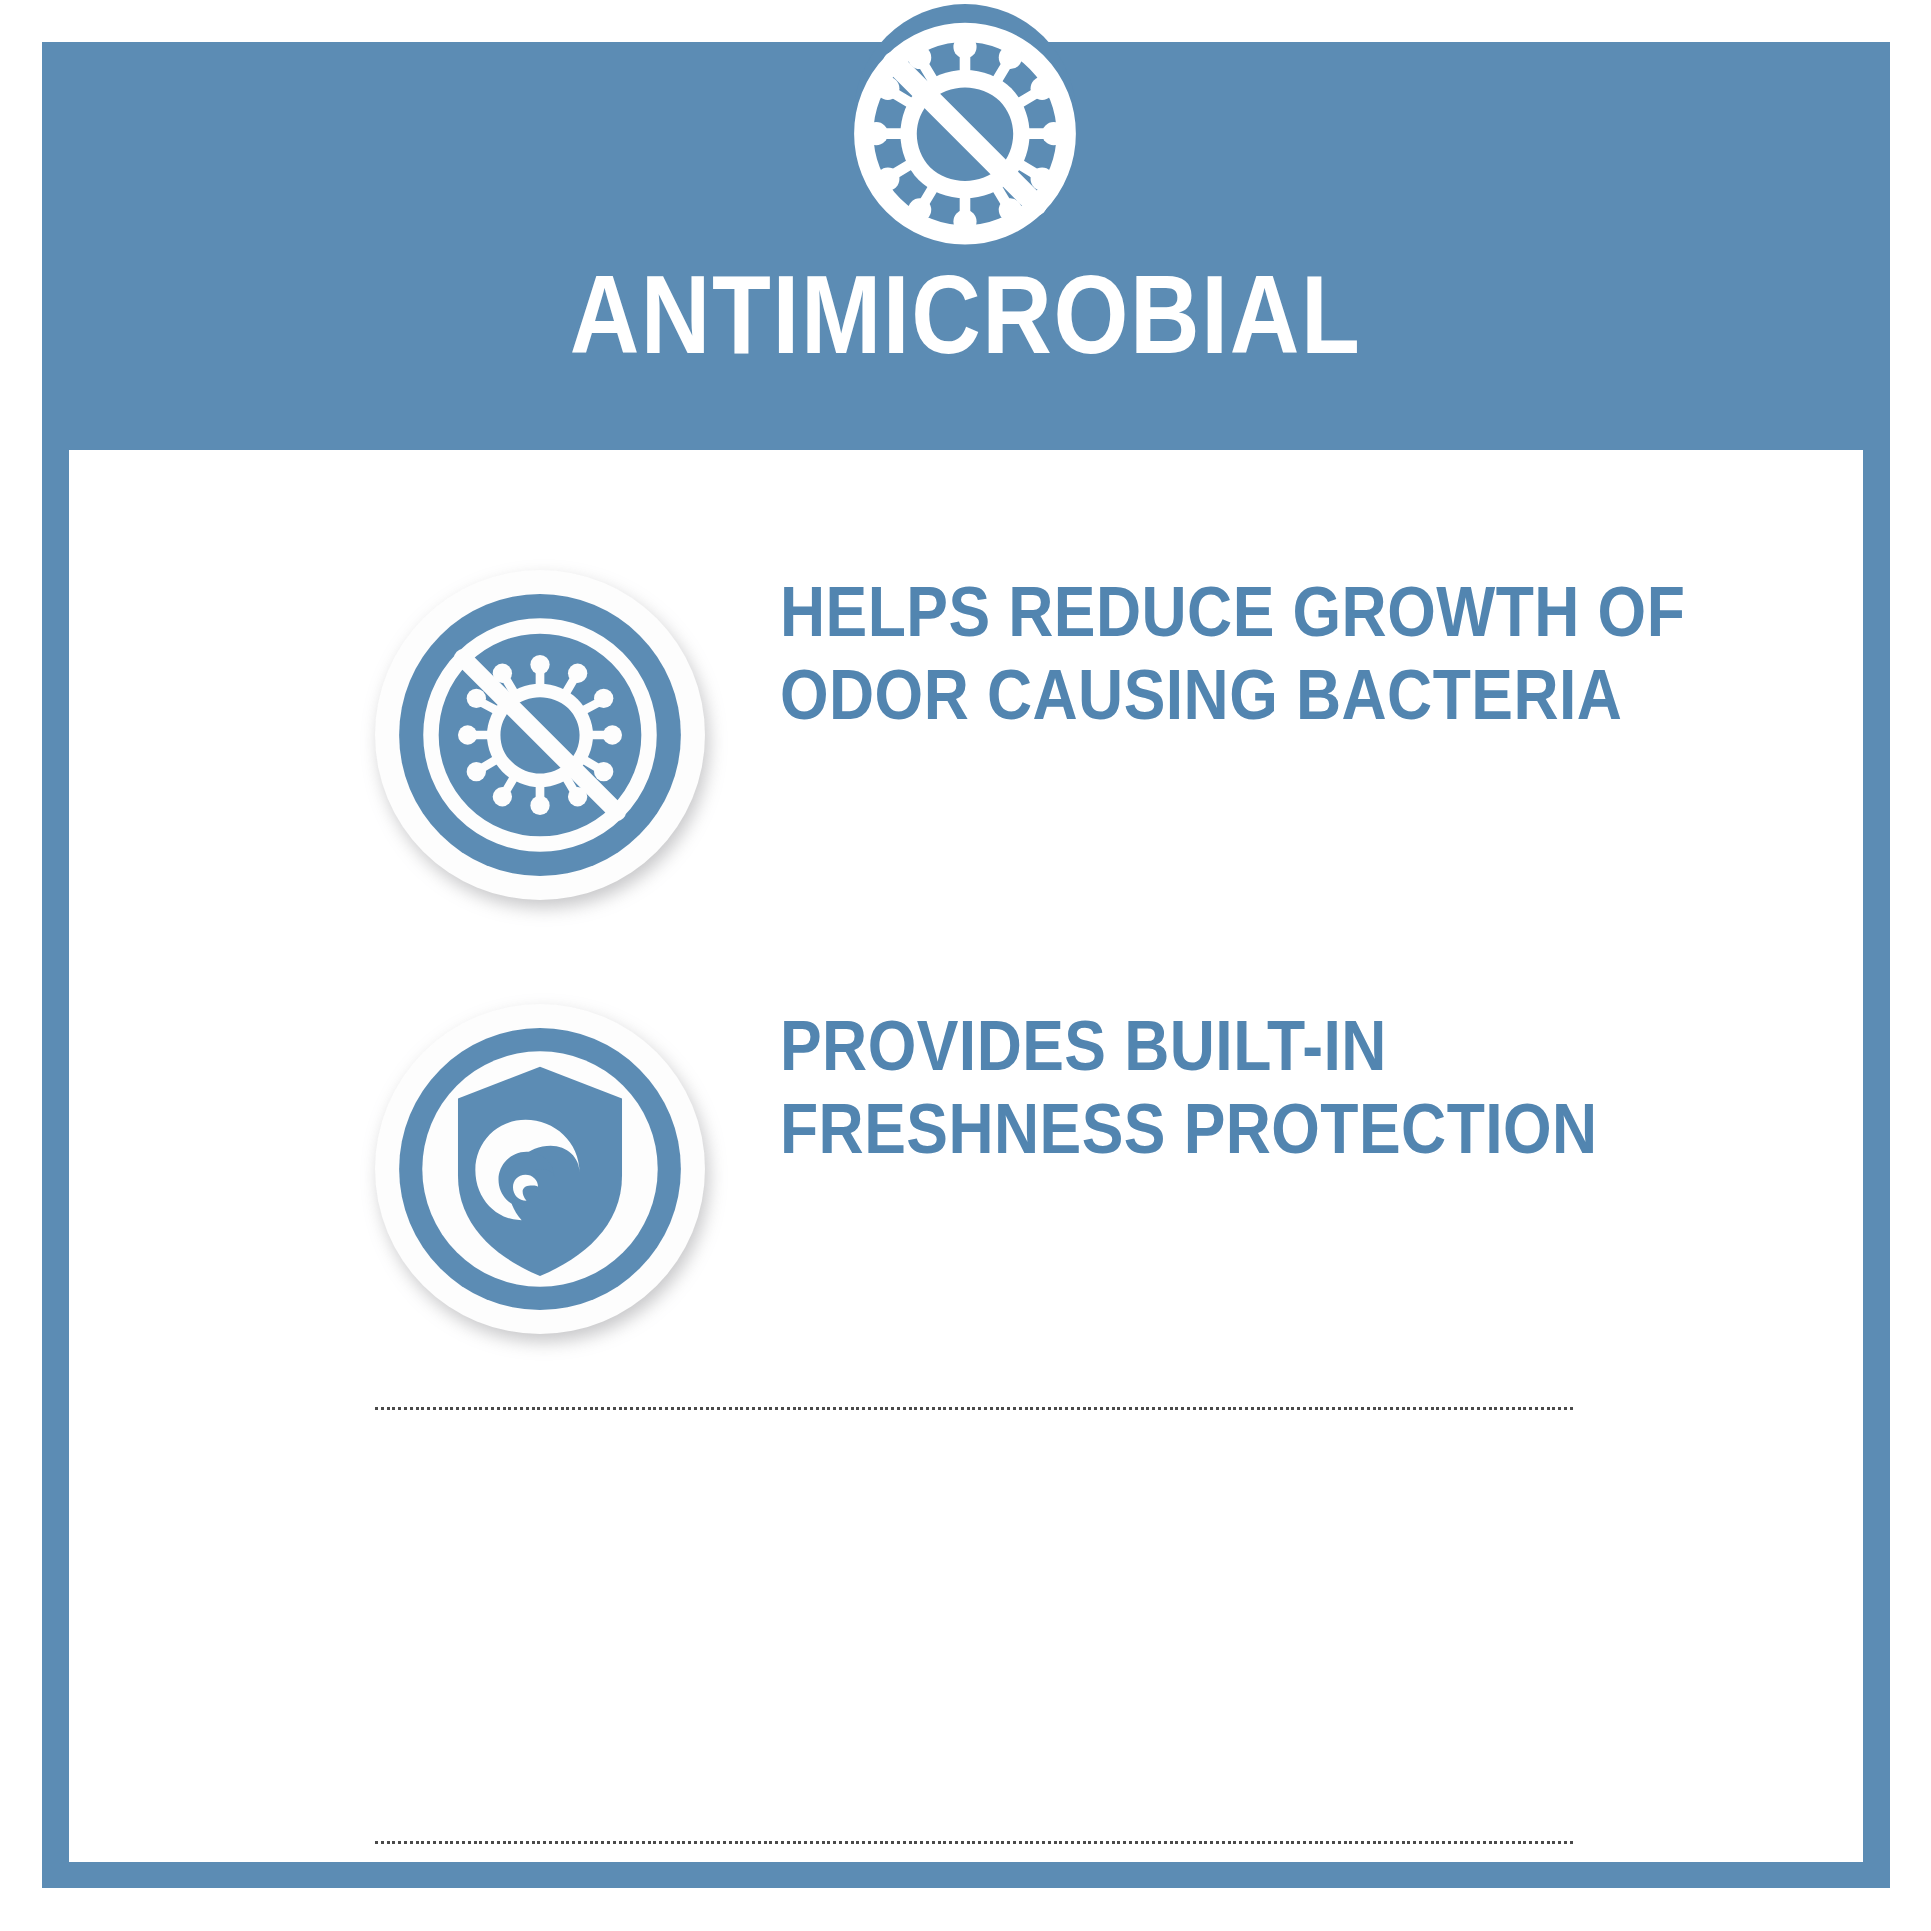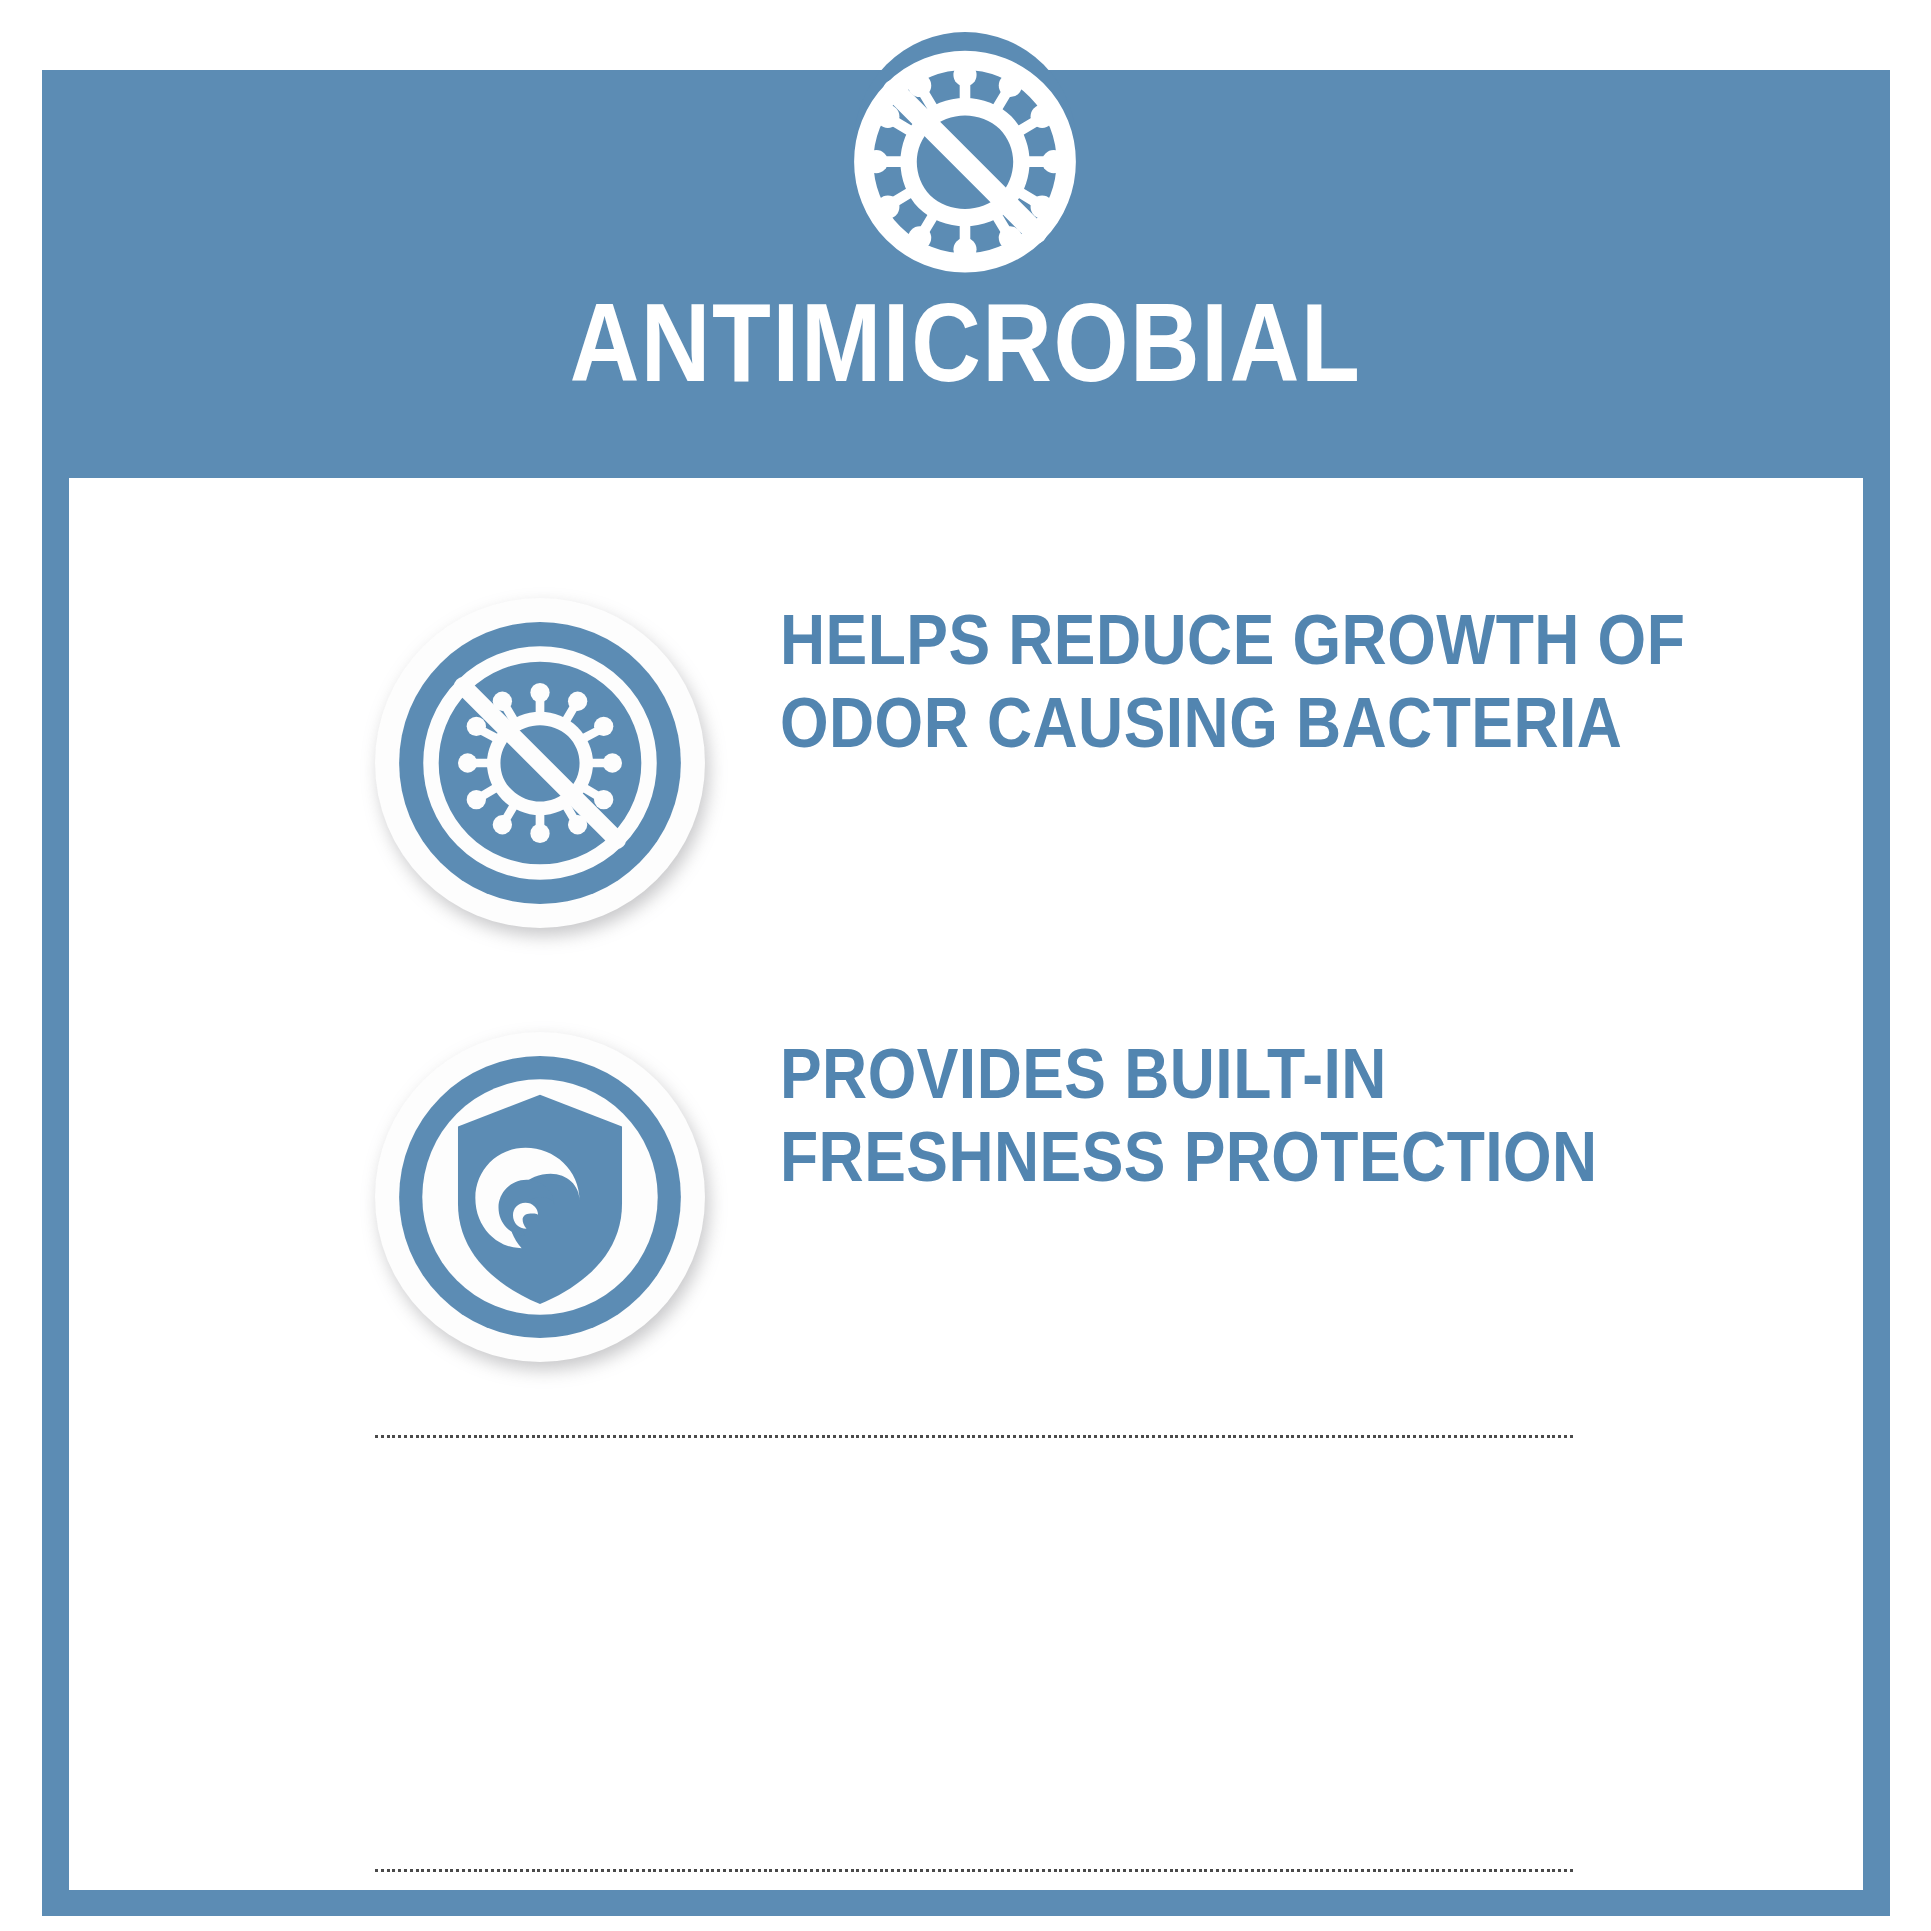--- a/index.html
+++ b/index.html
@@ -13,21 +13,20 @@
     font-family: "Liberation Sans", sans-serif;
     overflow: hidden;
   }
 
   .poster {
     position: relative;
     width: 1931px;
     height: 1353px;
     background: #ffffff;
     box-sizing: border-box;
-    margin-top: 28px;
   }
 
   
   .blue-frame {
     position: absolute;
     left: 42px;
     top: 42px;
     width: 1848px;
     height: 1846px;
     background: #5c8cb4;

